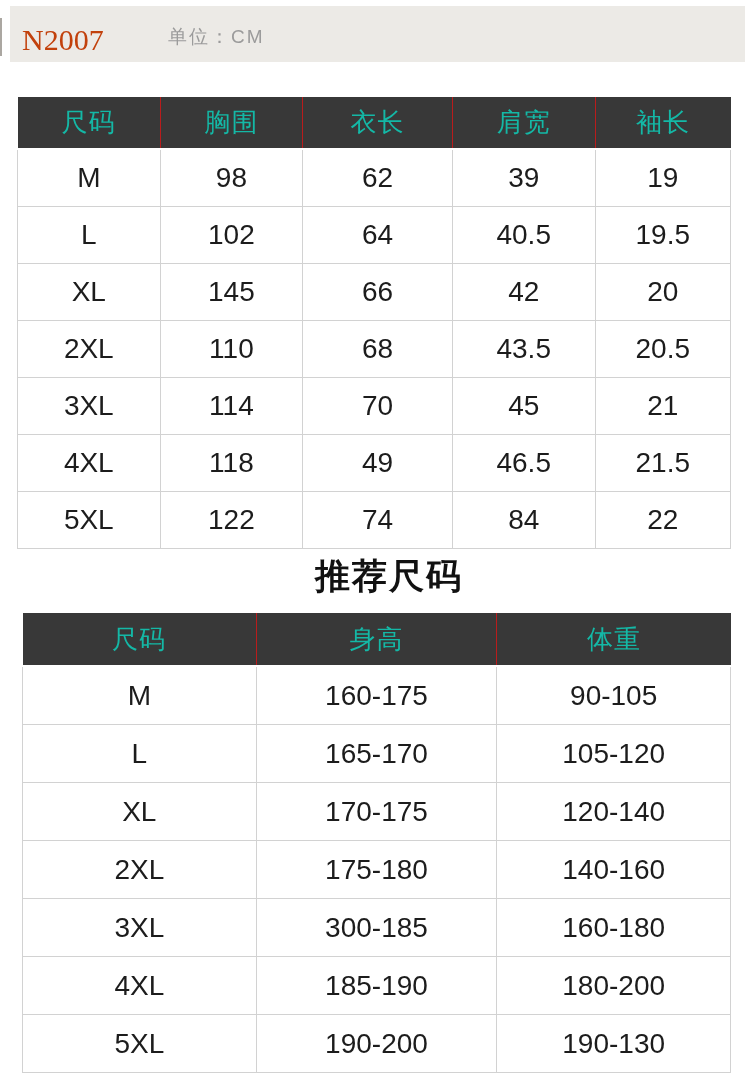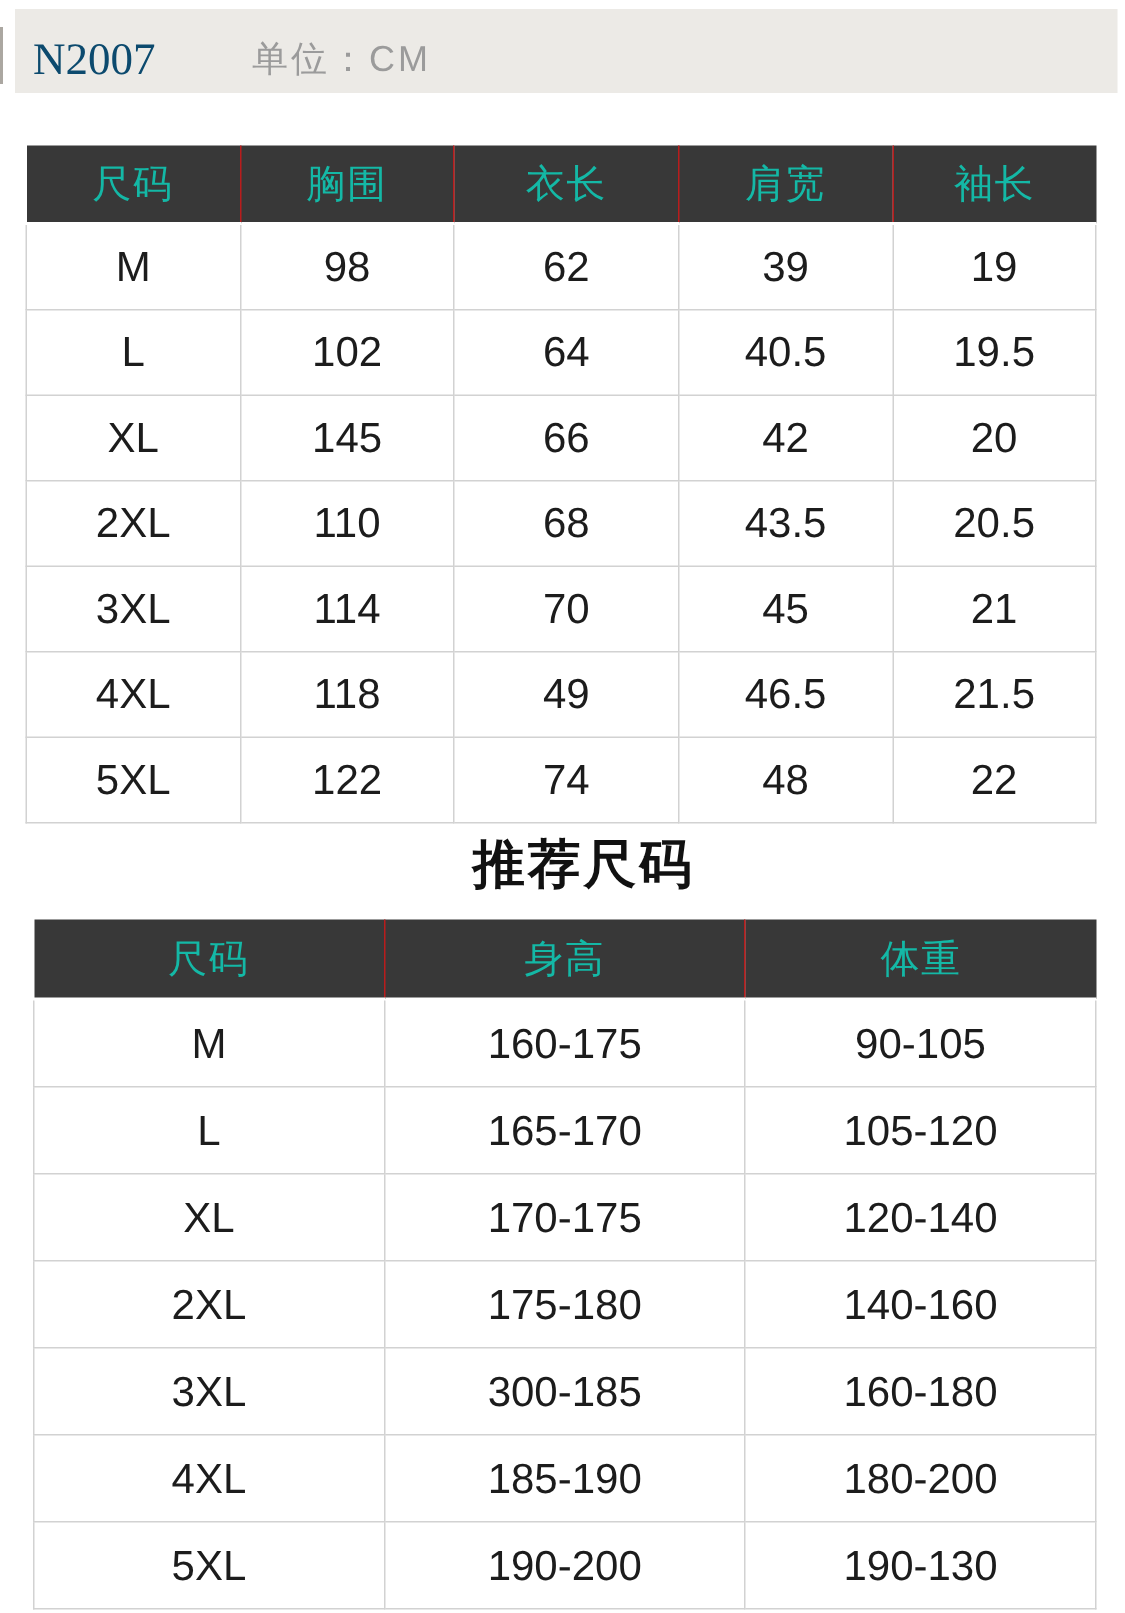--- a/index.html
+++ b/index.html
@@ -24,31 +24,31 @@
     background:#8f8a81;opacity:.75;
   }
   
   .title-band{
     position:absolute;left:10px;top:6px;width:735px;height:56px;
     background:var(--band-bg);
   }
   .overlay-code{
     position:absolute;left:12px;top:19px;
     font-family:"Liberation Serif","DejaVu Serif",serif;
-    font-size:30px;line-height:1;color:#0c4a6e;
+    font-size:30px;line-height:1;color:#c2410c;
     letter-spacing:0px;white-space:nowrap;
   }
   .band-title{
     position:absolute;left:16px;top:13px;margin:0;
     font-size:28px;line-height:1.1;font-weight:700;color:#111111;
     letter-spacing:1px;white-space:nowrap;
   }
   .unit-label{
     position:absolute;left:158px;top:21px;
-    font-size:24px;line-height:1.1;color:var(--muted);
+    font-size:19px;line-height:1.1;color:var(--muted);
     letter-spacing:2px;white-space:nowrap;
   }
   
   table{border-collapse:collapse;table-layout:fixed;background:#ffffff;}
   th{
     background:var(--header-bg);color:#14b8a6;
     font-size:26px;font-weight:500;letter-spacing:1px;
     border-bottom:2px solid #ffffff;
   }
   th + th{border-left:1px solid #b91c1c;}
@@ -138,21 +138,21 @@
           <td>4XL</td>
           <td>118</td>
           <td>49</td>
           <td>46.5</td>
           <td>21.5</td>
         </tr>
         <tr>
           <td>5XL</td>
           <td>122</td>
           <td>74</td>
-          <td>48</td>
+          <td>84</td>
           <td>22</td>
         </tr>
       </tbody>
   </table>
 
   <h2 class="section-title">推荐尺码</h2>
 
   <table class="rec-table">
     <colgroup>
       <col style="width:33%">

